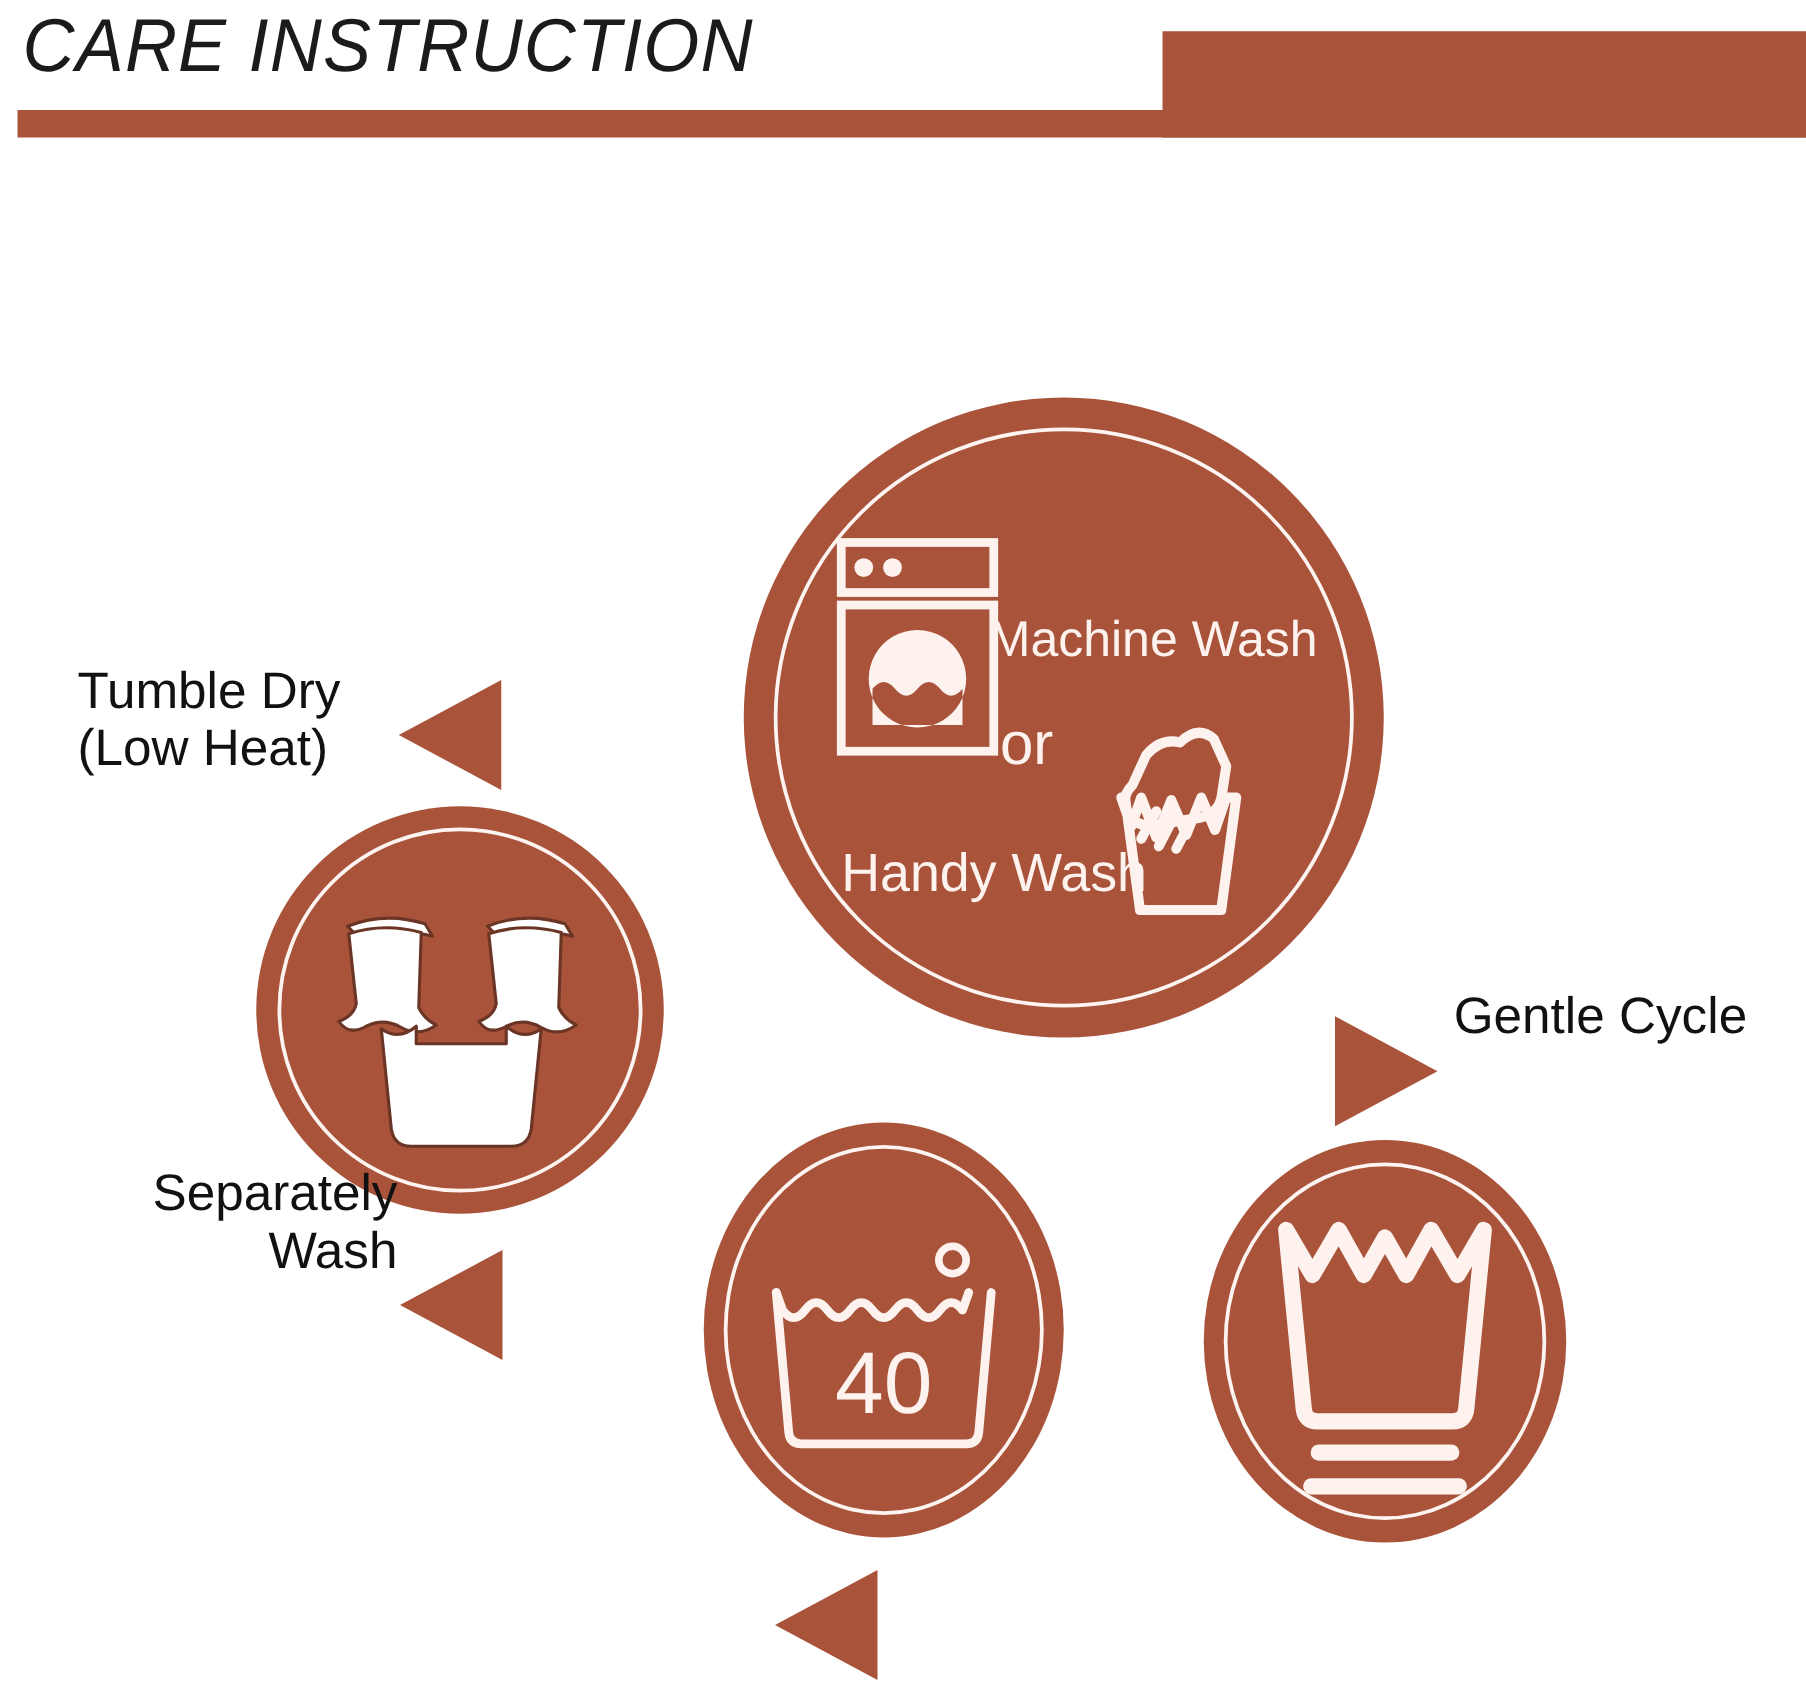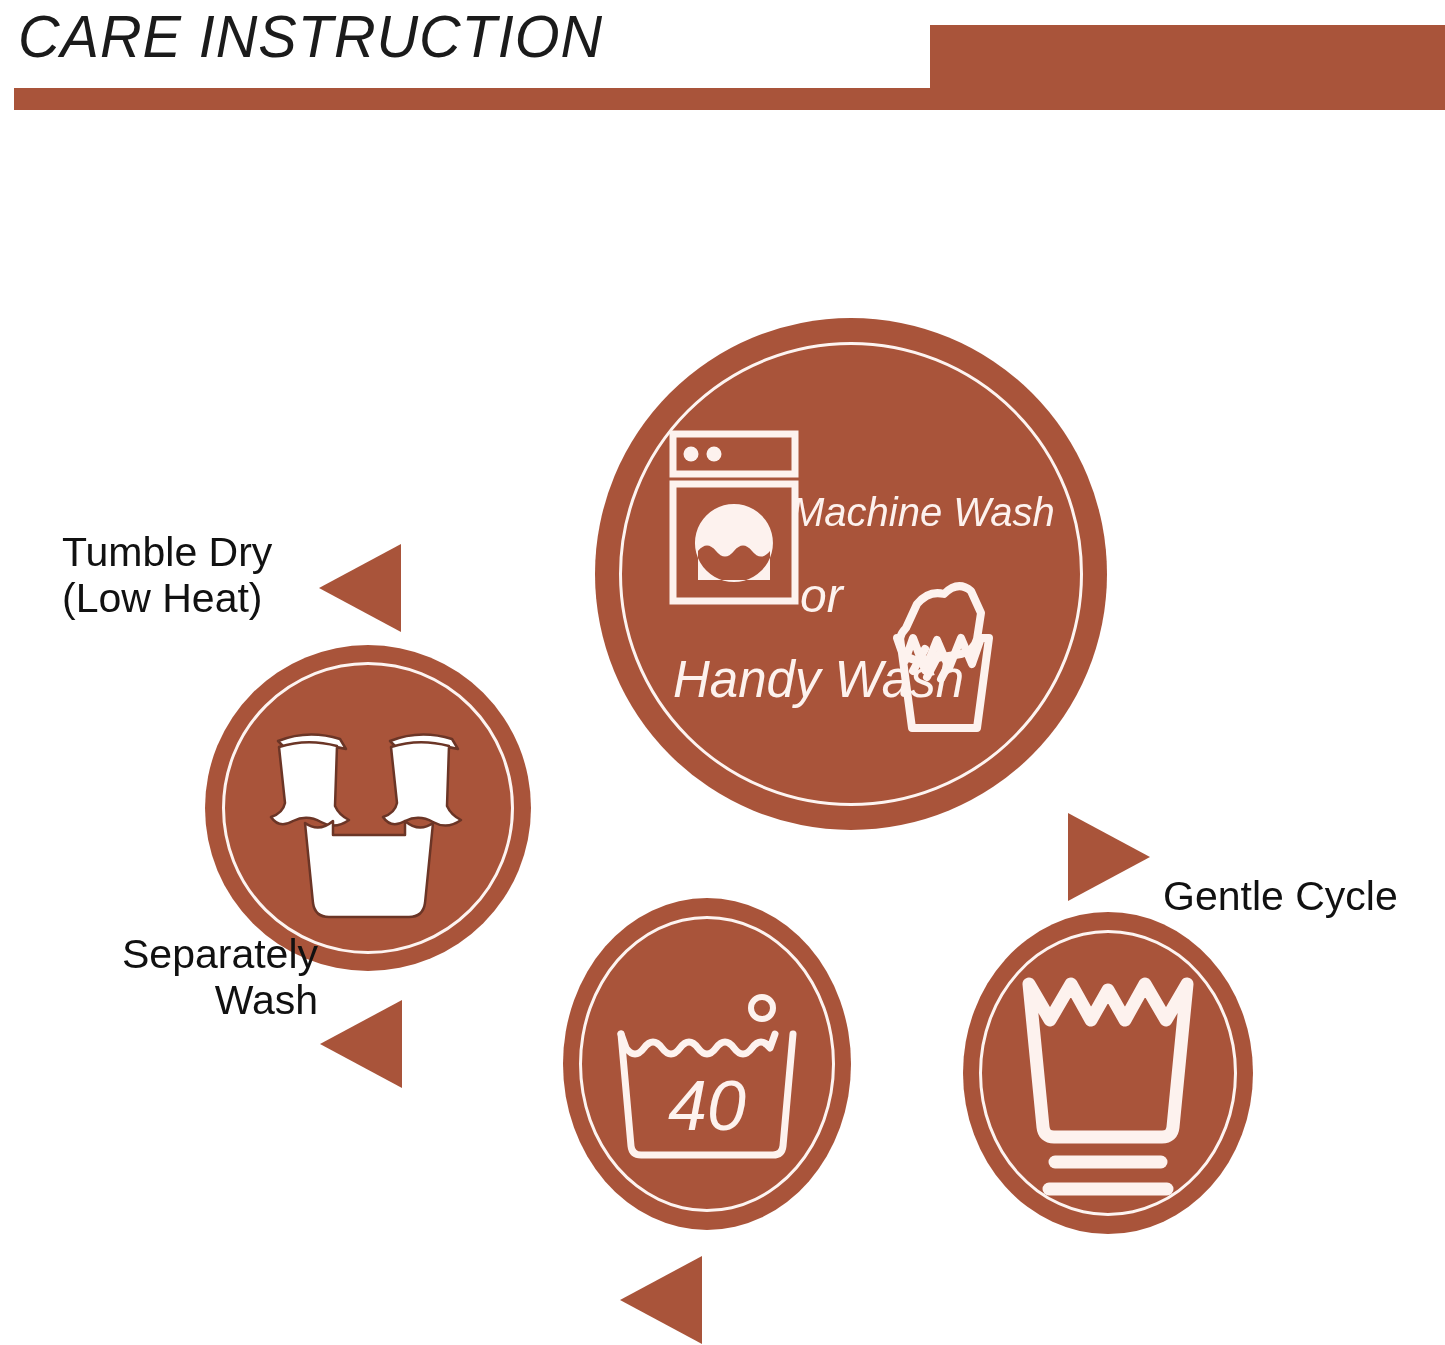--- a/index.html
+++ b/index.html
@@ -46,21 +46,20 @@
     width: 515px;
     height: 85px;
     background: var(--brand, #a9543a);
   }
 
   
   .badge {
     position: absolute;
     border-radius: 50%;
     background: #a9543a;
-    font-style: italic;
   }
   .badge .inner-ring {
     position: absolute;
     border-radius: 50%;
     border: 3px solid #fdf4f1;
     box-sizing: border-box;
   }
 
   
   #badge-wash {
@@ -138,22 +137,22 @@
     top: 174px;
     font-size: 40px;
   }
   #label-or {
     left: 205px;
     top: 254px;
     font-size: 48px;
   }
   #label-handy-wash {
     left: 78px;
-    top: 336px;
-    font-size: 51px;
+    top: 360px;
+    font-size: 43px;
   }
 
   
   .callout {
     position: absolute;
     color: #111111;
     font-family: "Liberation Sans", sans-serif;
     font-size: 41px;
     line-height: 1.12;
     white-space: pre-line;
@@ -164,21 +163,21 @@
     text-align: left;
   }
   #callout-separately-wash {
     left: 78px;
     top: 932px;
     width: 240px;
     text-align: right;
   }
   #callout-gentle-cycle {
     left: 1163px;
-    top: 874px;
+    top: 790px;
   }
   #callout-cold-water {
     left: 371px;
     top: 1272px;
   }
 
   
   .arrow {
     position: absolute;
     width: 0;

